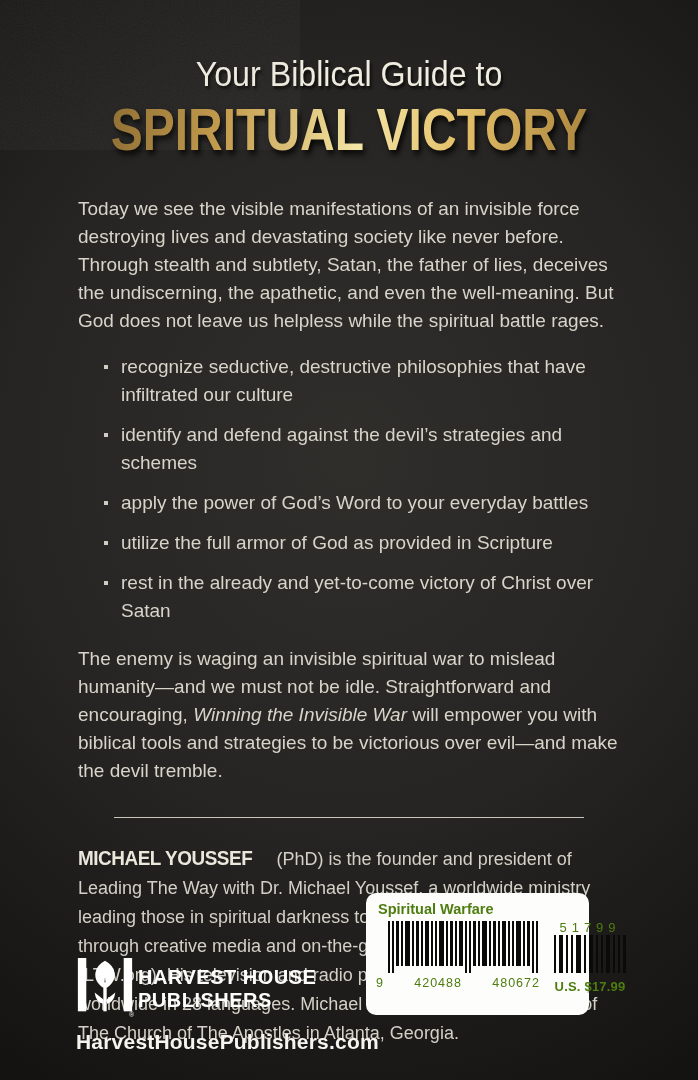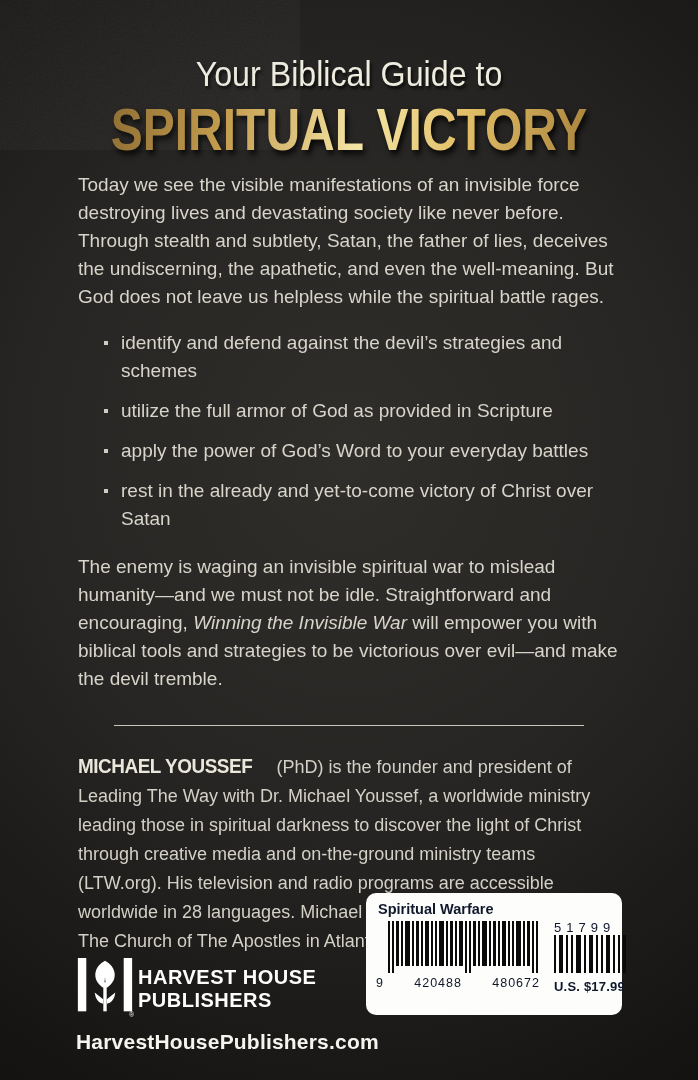--- a/index.html
+++ b/index.html
@@ -21,66 +21,67 @@
   .title{
     margin:4px 0 0;text-align:center;line-height:1.08;
     font-size:60px;font-weight:800;letter-spacing:0;
     transform:scaleX(.8);white-space:nowrap;
     background:linear-gradient(100deg,#7c5c26 0%,#c59c4a 28%,#f4e5a6 52%,#e3bf68 70%,#97712f 100%);
     -webkit-background-clip:text;background-clip:text;color:transparent;
     filter:drop-shadow(3px 4px 3px rgba(0,0,0,.85));
   }
   .content{padding:0 78px;color:#d7d4c9;font-size:19px;line-height:28px;}
   .content p{margin:20px 0 0;}
-  .content p.first{margin-top:8px;}
+  .content p.first{margin-top:32px;}
   .content em{font-style:italic;}
   ul.points{list-style:none;margin:18px 0 0;padding:0 0 0 26px;}
   ul.points li{position:relative;padding-left:17px;margin-bottom:12px;}
   ul.points li::before{
     content:"";position:absolute;left:0;top:12px;width:4px;height:4px;background:#cfccc1;
   }
   .divider{width:470px;height:1px;background:#d2cfc3;margin:32px auto 0;opacity:.95;}
   .bio{padding:0 78px;margin-top:25px;color:#d3d0c6;font-size:18px;line-height:29px;}
   .bio .bio-name{
     font-weight:700;color:#eae7db;font-size:21px;letter-spacing:-.5px;
     display:inline-block;transform:scaleX(.9);transform-origin:left bottom;
   }
   
   .publisher{position:absolute;left:76px;top:956px;color:#fff;}
   .pub-row{display:flex;align-items:center;}
   .pub-logo{width:58px;height:62px;}
   .pub-name{margin-left:4px;font-weight:700;font-size:20px;line-height:23px;letter-spacing:.5px;color:#fdfdfb;}
   .pub-url{margin-top:8px;font-size:21px;font-weight:700;color:#f6f4ee;letter-spacing:.2px;}
   .barcode-box{
-    position:absolute;left:366px;top:893px;width:256px;height:122px;
-    background:#fdfdfc;border-radius:10px;padding:8px 10px 6px 12px;box-sizing:border-box;color:#0f172a;
+    position:absolute;left:366px;top:893px;width:223px;height:122px;
+    background:#fdfdfc;border-radius:10px;padding:8px 10px 6px 12px;box-sizing:border-box;color:#4d7c0f;
   }
   .bc-category{font-size:14.5px;font-weight:700;line-height:17px;}
   .bc-isbn{font-size:13.5px;font-weight:700;line-height:16px;letter-spacing:.2px;}
   .bc-row{display:flex;margin-top:3px;}
   .bc-main{position:relative;width:152px;margin-left:10px;}
   .bc-digits{display:flex;justify-content:space-between;font-size:12.5px;line-height:13px;margin:0 0 0 -12px;letter-spacing:1px;}
-  .bc-addon{margin-left:14px;width:78px;text-align:left;}
+  .bc-addon{margin-left:14px;width:78px;text-align:center;}
   .bc-addon-digits{font-size:13px;letter-spacing:5px;line-height:14px;}
   .bc-price{font-size:13px;font-weight:700;margin-top:2px;letter-spacing:.2px;}
 </style>
 </head>
 <body>
 
 <div class="cover">
 
   <div class="subtitle">Your Biblical Guide to</div>
   <div class="title">SPIRITUAL VICTORY</div>
 
   <div class="content">
     <p class="first">Today we see the visible manifestations of an invisible force destroying lives and devastating society like never before. Through stealth and subtlety, Satan, the father of lies, deceives the undiscerning, the apathetic, and even the well-meaning. But God does not leave us helpless while the spiritual battle rages.</p>
     <ul class="points">
+      <li>recognize seductive, destructive philosophies that have infiltrated our culture</li>
       <li>identify and defend against the devil’s strategies and schemes</li>
+      <li>apply the power of God’s Word to your everyday battles</li>
       <li>utilize the full armor of God as provided in Scripture</li>
-      <li>apply the power of God’s Word to your everyday battles</li>
       <li>rest in the already and yet-to-come victory of Christ over Satan</li>
     </ul>
     <p><span>The enemy is waging an invisible spiritual war to mislead humanity—and we must not be idle. Straightforward and encouraging, </span><em>Winning the Invisible War</em><span> will empower you with biblical tools and strategies to be victorious over evil—and make the devil tremble.</span></p>
   </div>
 
   <div class="divider"></div>
 
   <div class="bio">
     <span class="bio-name">MICHAEL YOUSSEF</span><span> (PhD) is the founder and president of Leading The Way with Dr. Michael Youssef, a worldwide ministry leading those in spiritual darkness to discover the light of Christ through creative media and on-the-ground ministry teams (LTW.org). His television and radio programs are accessible worldwide in 28 languages. Michael is also the founding pastor of The Church of The Apostles in Atlanta, Georgia.</span>
   </div>

